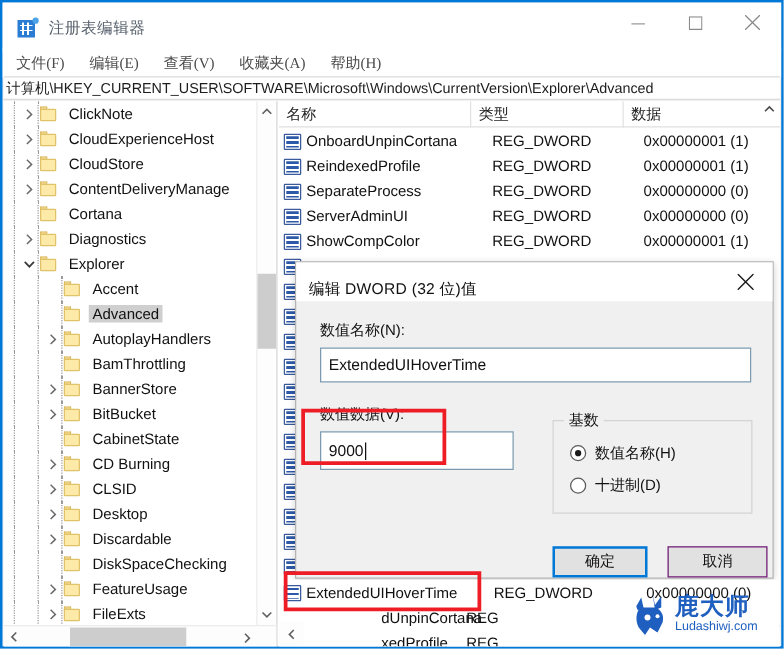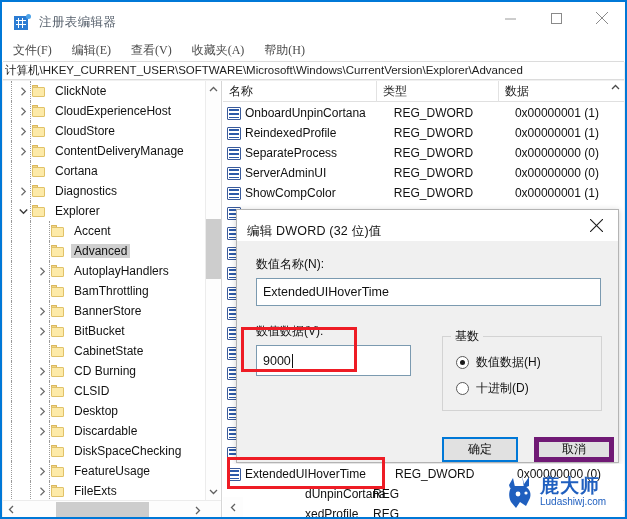--- a/index.html
+++ b/index.html
@@ -312,21 +312,21 @@
   }
   .radio.on::after {
     content: ""; position: absolute;
     left: 3px; top: 3px; width: 5px; height: 5px;
     border-radius: 50%; background: #1a1a1a;
   }
   .dlg-btn {
     position: absolute;
     height: 25px;
     background: #e1e1e1;
-    border: 5px solid #701a75;
+    border: 1px solid #701a75;
     font-size: 12px; color: #111111;
     display: flex; align-items: center; justify-content: center;
   }
   .dlg-btn.primary { border: 2px solid #0078d7; }
 
   
   .redbox {
     position: absolute;
     border: 3px solid #ee1c25;
     pointer-events: none;
@@ -849,21 +849,21 @@
       <div class="dlg-input" style="left:19px; top:104px; width:155px; height:31px;">
         <span>9000</span>
           <span class="caret"></span>
       </div>
 
       <div class="groupbox" style="left:205px; top:95px; width:160px; height:75px;">
         <span class="group-title">基数</span>
 
         <div class="radio-row" style="left:13px; top:17px;">
           <span class="radio on"></span>
-          <span>数值数据(H)</span>
+          <span>数值名称(H)</span>
         </div>
 
         <div class="radio-row" style="left:13px; top:43px;">
           <span class="radio"></span>
           <span>十进制(D)</span>
         </div>
       </div>
 
       <div class="dlg-btn primary" style="left:205px; top:196px; width:76px;">确定</div>
       <div class="dlg-btn" style="left:297px; top:196px; width:80px;">取消</div>

